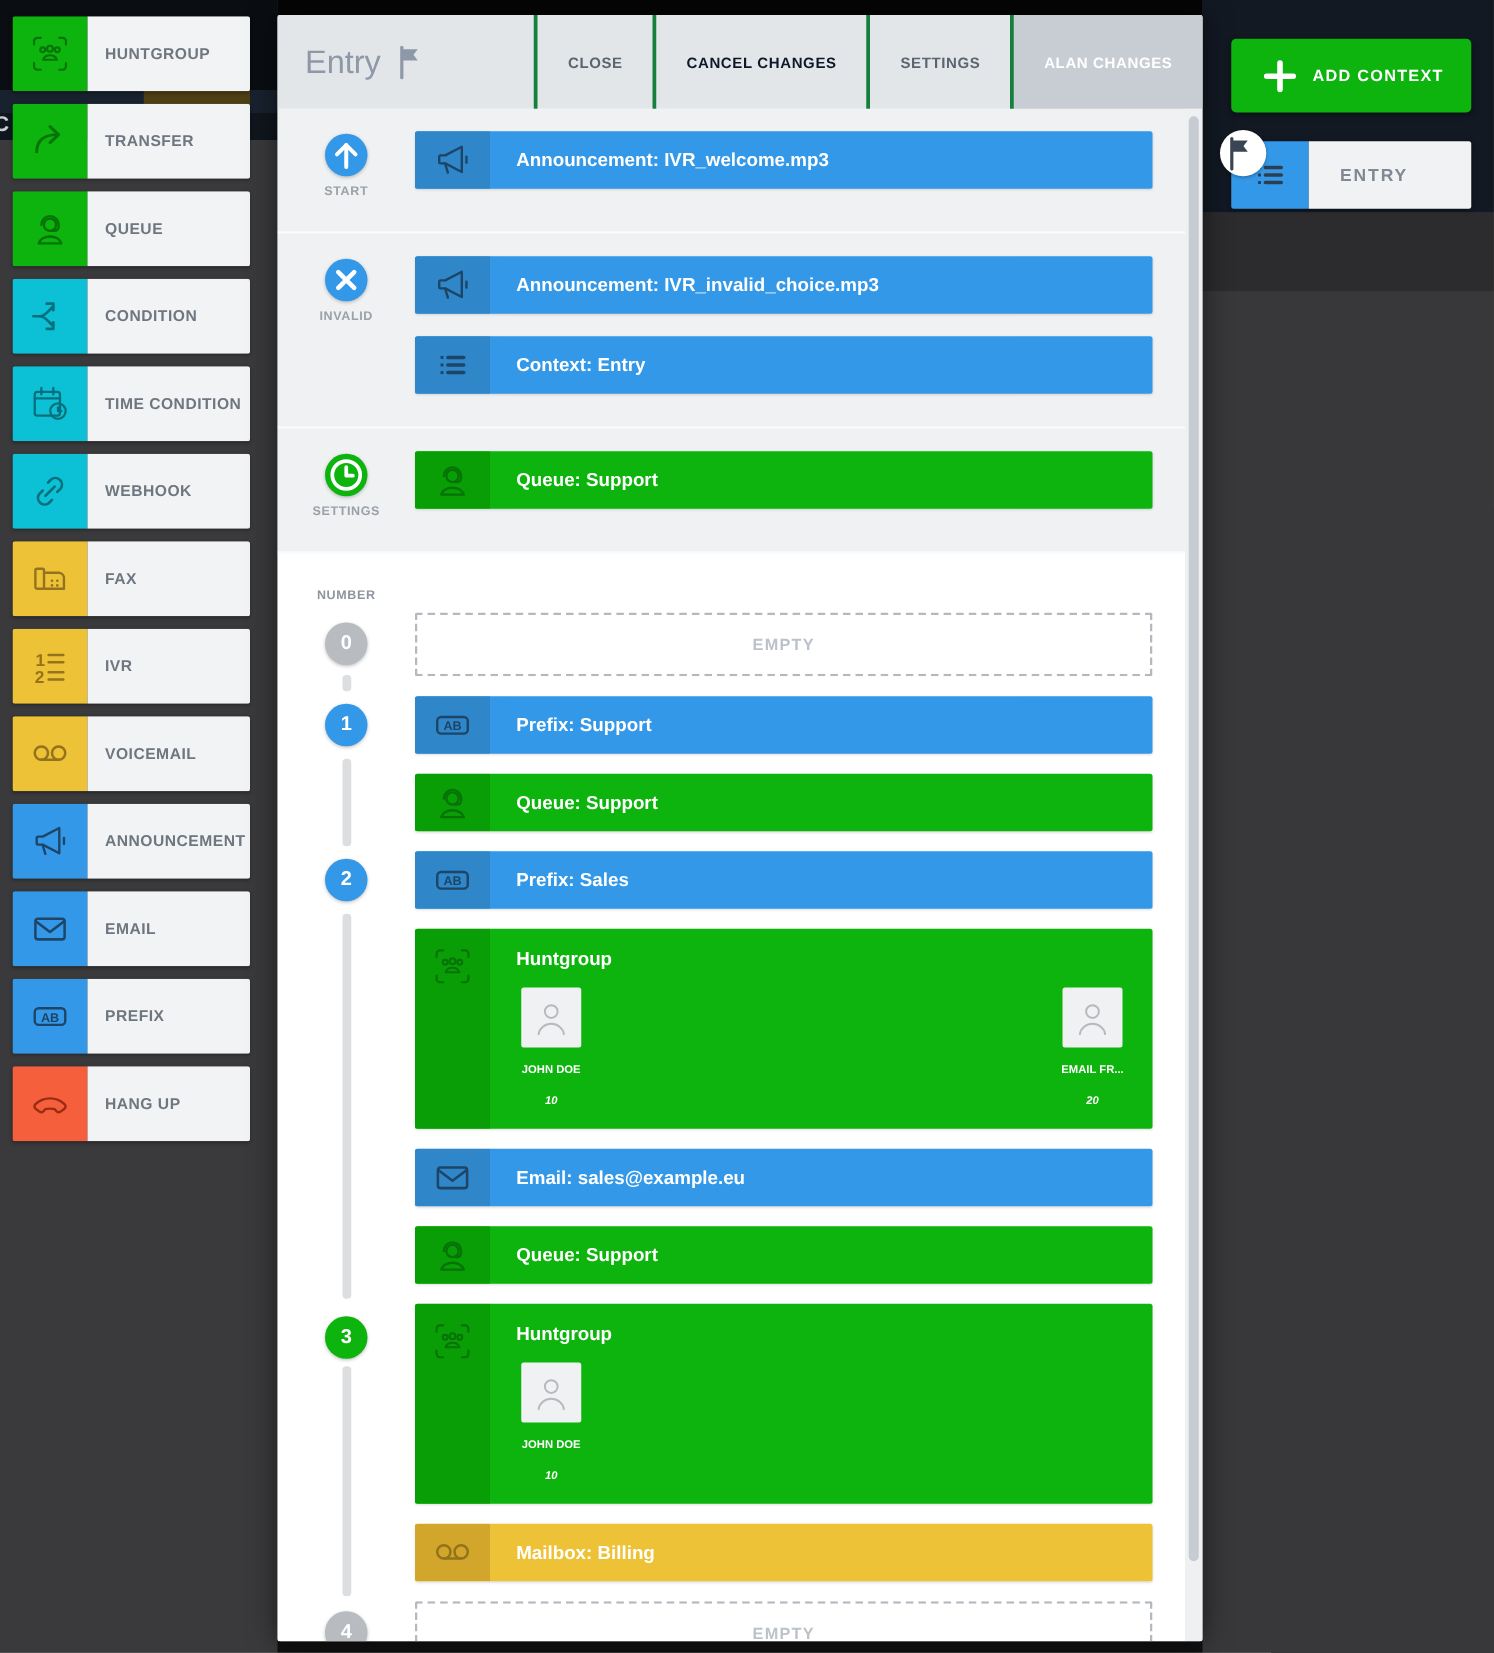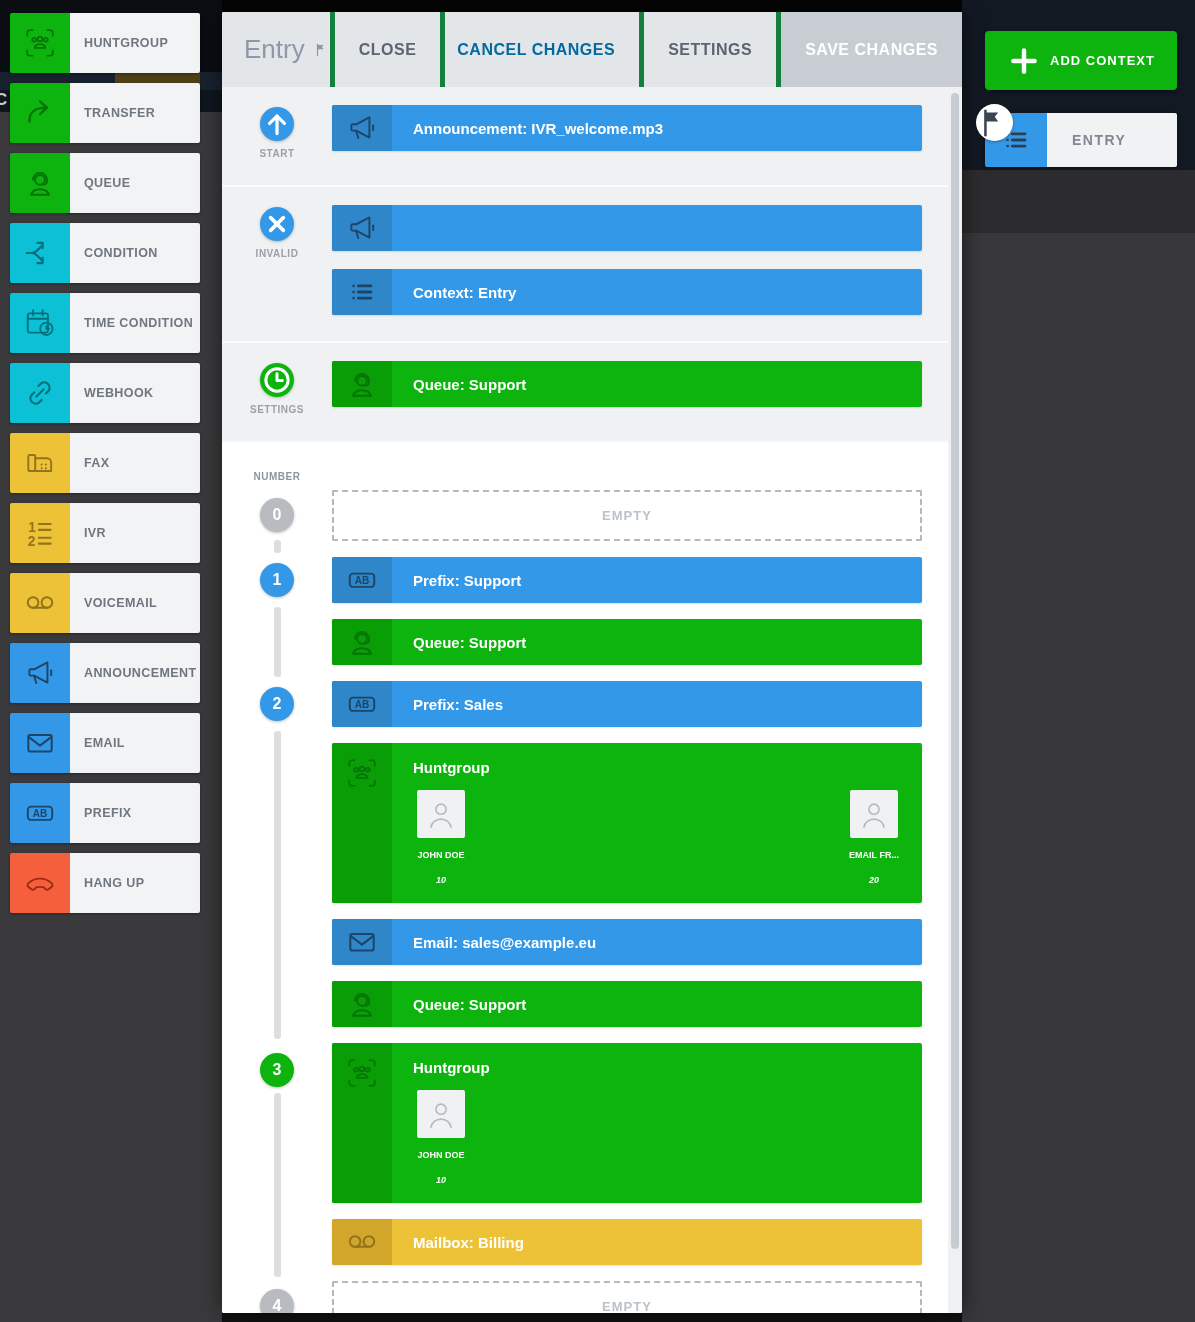--- a/index.html
+++ b/index.html
@@ -36,23 +36,23 @@
   .c-orange { background:#f55f3c; color:#992c12; }
 
   
   #modal { position:absolute; left:222px; top:12px; width:740px; height:1301px;
            background:#fff; border-radius:2px; overflow:hidden;
            box-shadow:0 0 22px rgba(0,0,0,.55); display:flex; flex-direction:column; }
   #m-header { height:75px; flex:none; background:#e3e6e9; display:flex; align-items:stretch; }
   #m-title-wrap { flex:1; display:flex; align-items:center; padding-left:22px; gap:9px; }
   #m-title { font-size:26px; font-weight:400; color:#8e98a8; }
   #m-title-wrap svg { width:15px; height:15px; color:#8e98a8; }
-  .hbtn { display:flex; align-items:center; padding:0 24px; font-size:16px; font-weight:bold;
-          letter-spacing:.5px; color:#5b6470; border-left:5px solid #15803d; cursor:pointer;text-align:right; }
-  .hbtn.muted { color:#0369a1;padding-left:12px; }
+  .hbtn { display:flex; align-items:center; padding:0 24px; font-size:12px; font-weight:bold;
+          letter-spacing:.5px; color:#5b6470; border-left:3px solid #15803d; cursor:pointer;text-align:right; }
+  .hbtn.muted { color:#0f172a; }
   .hbtn.save { background:#c8cdd4; color:#fff; }
 
   #m-scrollwrap { flex:1; display:flex; min-height:0; }
   #m-content { flex:1; overflow:hidden; }
   #m-scrollbar { width:14px; flex:none; background:#eef0f2; position:relative; }
   #m-thumb { position:absolute; left:3px; top:6px; width:8px; height:calc(100% - 70px);
              background:#c7ccd3; border-radius:4px; }
 
   .sect { background:#eff1f3; border-bottom:2px solid #fafbfc; display:flex;
           padding:18px 26px 26px 0; }
@@ -293,21 +293,21 @@
       <span>
           <svg viewBox="0 0 32 32" fill="none" stroke="currentColor" stroke-width="2.4" stroke-linecap="round" stroke-linejoin="round" style="display:block;width:100%;height:100%;max-width:34px;max-height:34px">
             <path d="M7 4.5v23"></path>
             <path d="M7 6h12l-3.2 4.2L19 14.5H7z" fill="currentColor" stroke="none"></path>
           </svg>
         </span>
     </div>
     <div class="hbtn">CLOSE</div>
     <div class="hbtn muted">CANCEL CHANGES</div>
     <div class="hbtn">SETTINGS</div>
-    <div class="hbtn save">SAVE CHANGES</div>
+    <div class="hbtn save">ALAN CHANGES</div>
   </div>
 
   <div id="m-scrollwrap">
   <div id="m-content">
 
     <div class="sect">
       <div class="gutter">
         <div class="badge blue">
               <svg viewBox="0 0 32 32" fill="none" stroke="currentColor" stroke-width="3" stroke-linecap="round" stroke-linejoin="round" style="display:block;width:100%;height:100%;max-width:34px;max-height:34px">
                 <path d="M16 25V8.5"></path>
@@ -341,20 +341,21 @@
       </div>
       <div class="rows">
         <div class="bar blue">
           <div class="ic">
                 <svg viewBox="0 0 32 32" fill="none" stroke="currentColor" stroke-width="1.8" stroke-linecap="round" stroke-linejoin="round" style="display:block;width:100%;height:100%;max-width:34px;max-height:34px">
                   <path d="M7 12.5h3.5L23 6v19l-12.5-6.5H7a1 1 0 0 1-1-1v-4a1 1 0 0 1 1-1z"></path>
                   <path d="M10.5 19l2 6.5"></path>
                   <path d="M26.5 13.5v4.5"></path>
                 </svg>
               </div>
+          <div class="lbl">Announcement: IVR_invalid_choice.mp3</div>
         </div>
         <div class="bar blue">
           <div class="ic">
                 <svg viewBox="0 0 32 32" fill="none" stroke="currentColor" stroke-width="2.4" stroke-linecap="round" stroke-linejoin="round" style="display:block;width:100%;height:100%;max-width:34px;max-height:34px">
                   <rect x="7" y="9.2" width="2.2" height="2.2" fill="currentColor" stroke="none"></rect>
                   <rect x="7" y="14.9" width="2.2" height="2.2" fill="currentColor" stroke="none"></rect>
                   <rect x="7" y="20.6" width="2.2" height="2.2" fill="currentColor" stroke="none"></rect>
                   <path d="M12.5 10.3h12M12.5 16h12M12.5 21.7h12" stroke-width="2.6"></path>
                 </svg>
               </div>

